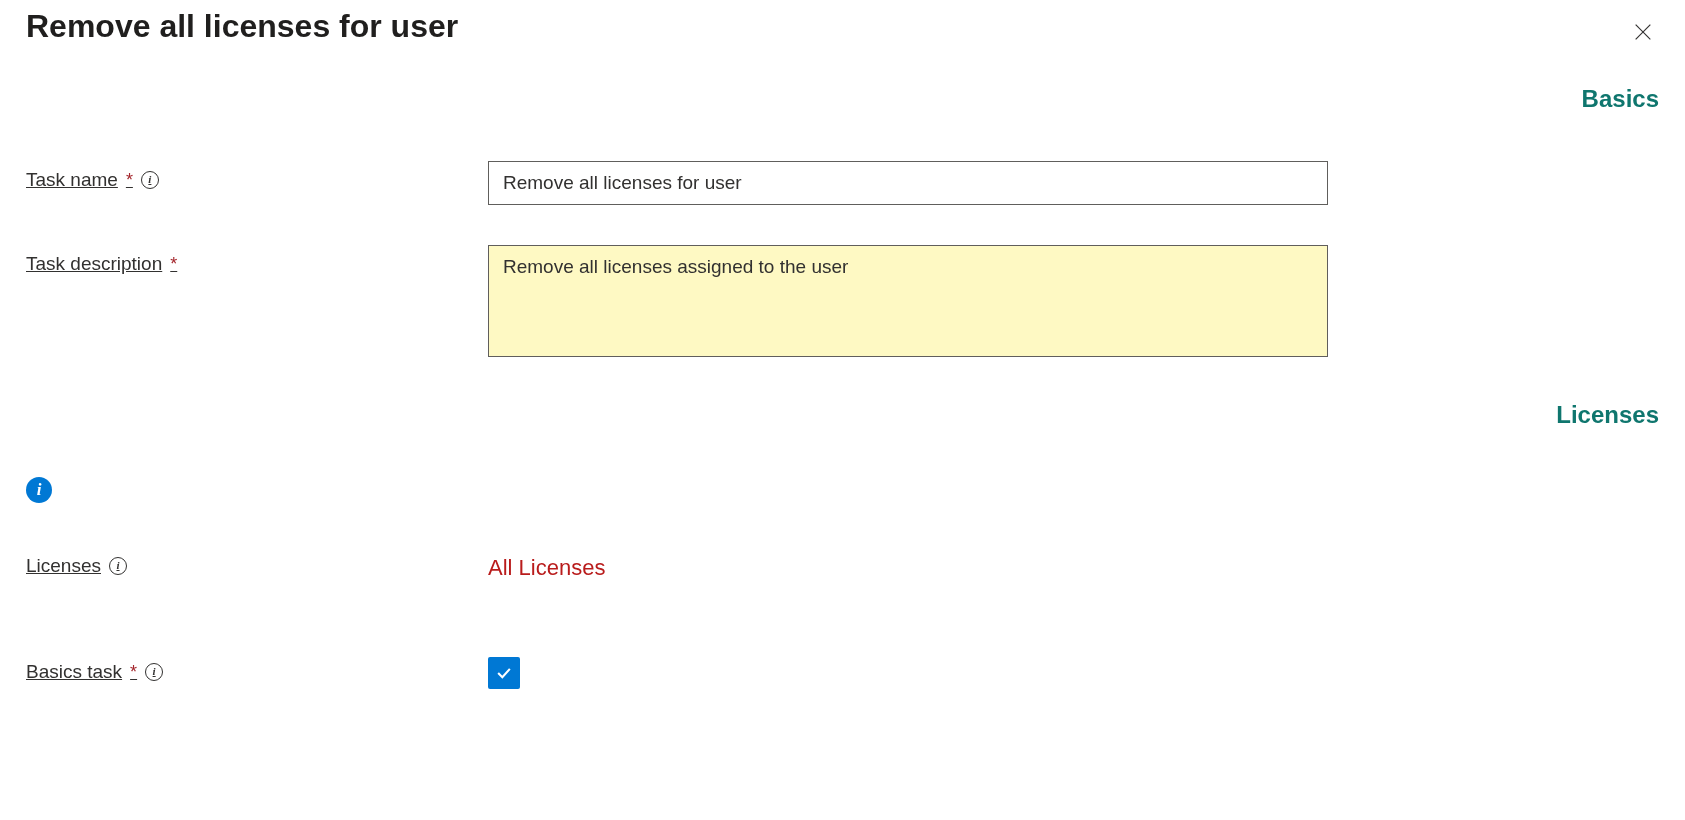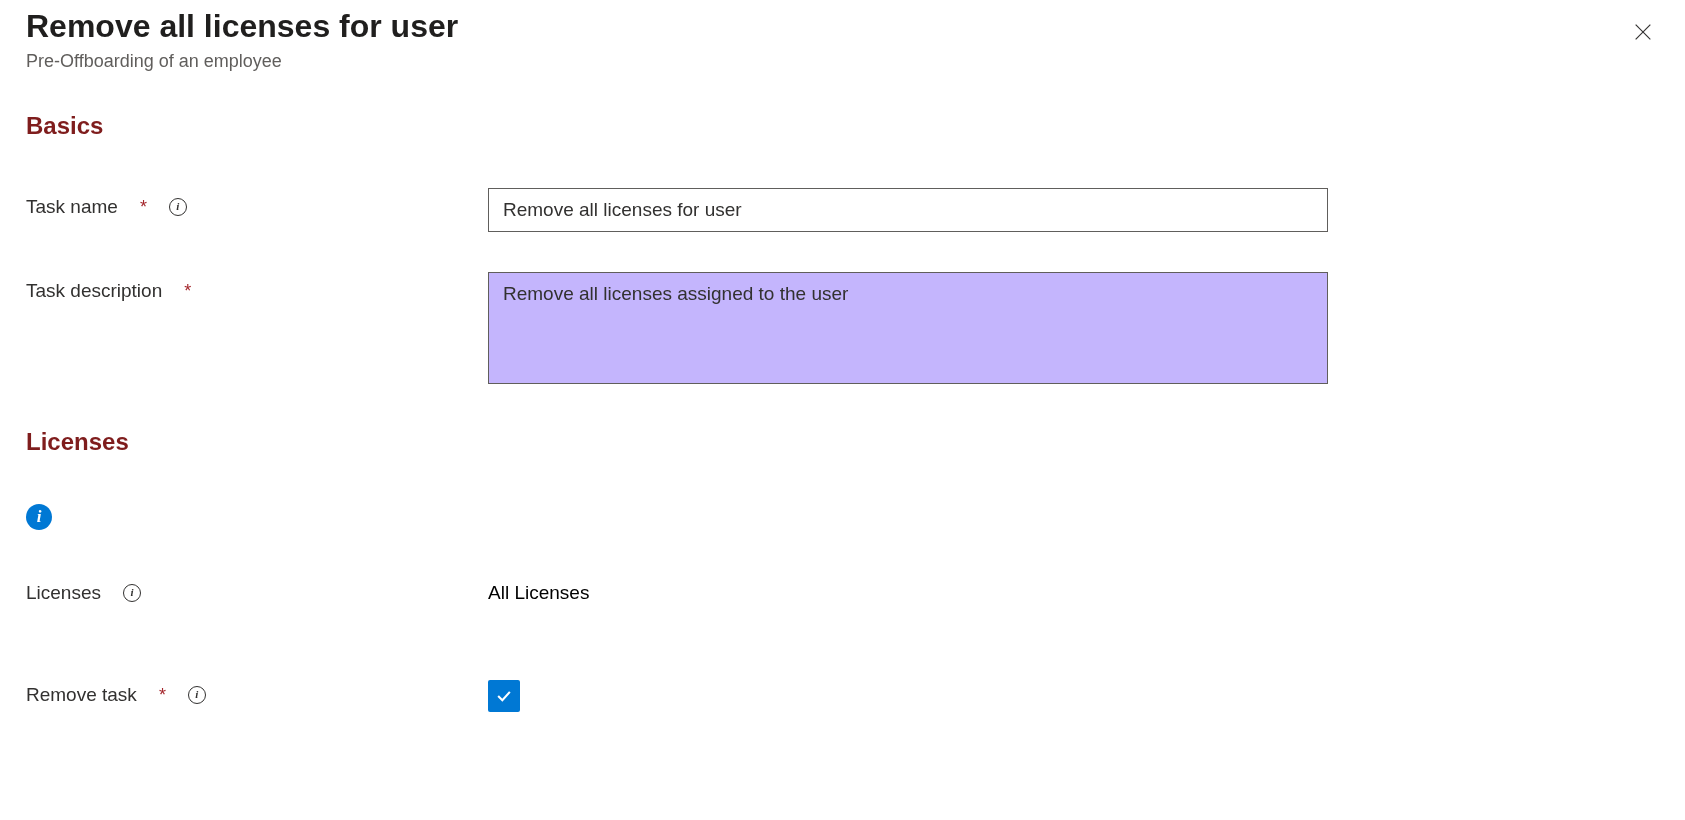--- a/index.html
+++ b/index.html
@@ -43,38 +43,40 @@
       align-items: center;
       justify-content: center;
     }
     .close-btn svg {
       width: 22px;
       height: 22px;
     }
     .section-heading {
       font-size: 24px;
       font-weight: 600;
-      color: #7f1d1d;
+      color: #0f766e;
       margin-top: 40px;
       margin-bottom: 48px;
+      text-align: right;
     }
     .form-row {
       display: flex;
       align-items: flex-start;
       margin-bottom: 40px;
     }
     .form-label-col {
       width: 462px;
       flex-shrink: 0;
       display: flex;
       align-items: center;
-      gap: 22px;
+      gap: 8px;
       font-size: 19px;
       color: #323130;
       padding-top: 8px;
+      text-decoration: underline;
     }
     .required-asterisk {
       color: #a4262c;
       font-size: 18px;
     }
     .info-icon {
       width: 18px;
       height: 18px;
       border: 1.3px solid #323130;
       border-radius: 50%;
@@ -104,21 +106,21 @@
       background: #ffffff;
     }
     .textarea-input {
       width: 100%;
       height: 112px;
       border: 1px solid #605e5c;
       padding: 10px 14px;
       font-size: 19px;
       font-family: inherit;
       color: #323130;
-      background: #c4b5fd;
+      background: #fef9c3;
       resize: none;
     }
     .info-message {
       display: flex;
       align-items: center;
       gap: 16px;
       margin-bottom: 44px;
       font-size: 19px;
       color: #323130;
     }
@@ -131,22 +133,22 @@
       display: inline-flex;
       align-items: center;
       justify-content: center;
       font-family: Georgia, serif;
       font-style: italic;
       font-weight: bold;
       font-size: 17px;
       flex-shrink: 0;
     }
     .value-display {
-      font-size: 19px;
-      color: #000000;
+      font-size: 22px;
+      color: #b91c1c;
       padding-top: 8px;
       text-align: right;
     }
     .checkbox-wrapper {
       padding-top: 4px;
     }
     .checkbox {
       width: 32px;
       height: 32px;
       background: #0078d4;
@@ -166,21 +168,20 @@
     }
     .form-row.tight {
       margin-bottom: 72px;
     }
   </style>
 </head>
 <body>
 
 <div class="header">
   <h1 class="page-title">Remove all licenses for user</h1>
-  <div class="subtitle">Pre-Offboarding of an employee</div>
   <button class="close-btn">
     <svg viewBox="0 0 24 24">
       <line x1="4" y1="4" x2="20" y2="20" stroke="#323130" stroke-width="1.2"></line>
       <line x1="20" y1="4" x2="4" y2="20" stroke="#323130" stroke-width="1.2"></line>
     </svg>
   </button>
 </div>
 
 <h2 class="section-heading">Basics</h2>
 
@@ -214,21 +215,21 @@
 <div class="form-row tight">
   <div class="form-label-col">
     <span>Licenses</span>
     <span class="info-icon">i</span>
   </div>
   <div class="value-display">All Licenses</div>
 </div>
 
 <div class="form-row">
   <div class="form-label-col">
-    <span>Remove task</span>
+    <span>Basics task</span>
     <span class="required-asterisk">*</span>
     <span class="info-icon">i</span>
   </div>
   <div class="checkbox-wrapper">
     <button class="checkbox" aria-checked="true">
       <svg viewBox="0 0 24 24">
         <polyline points="5,12 10,17 19,7"></polyline>
       </svg>
     </button>
   </div>

